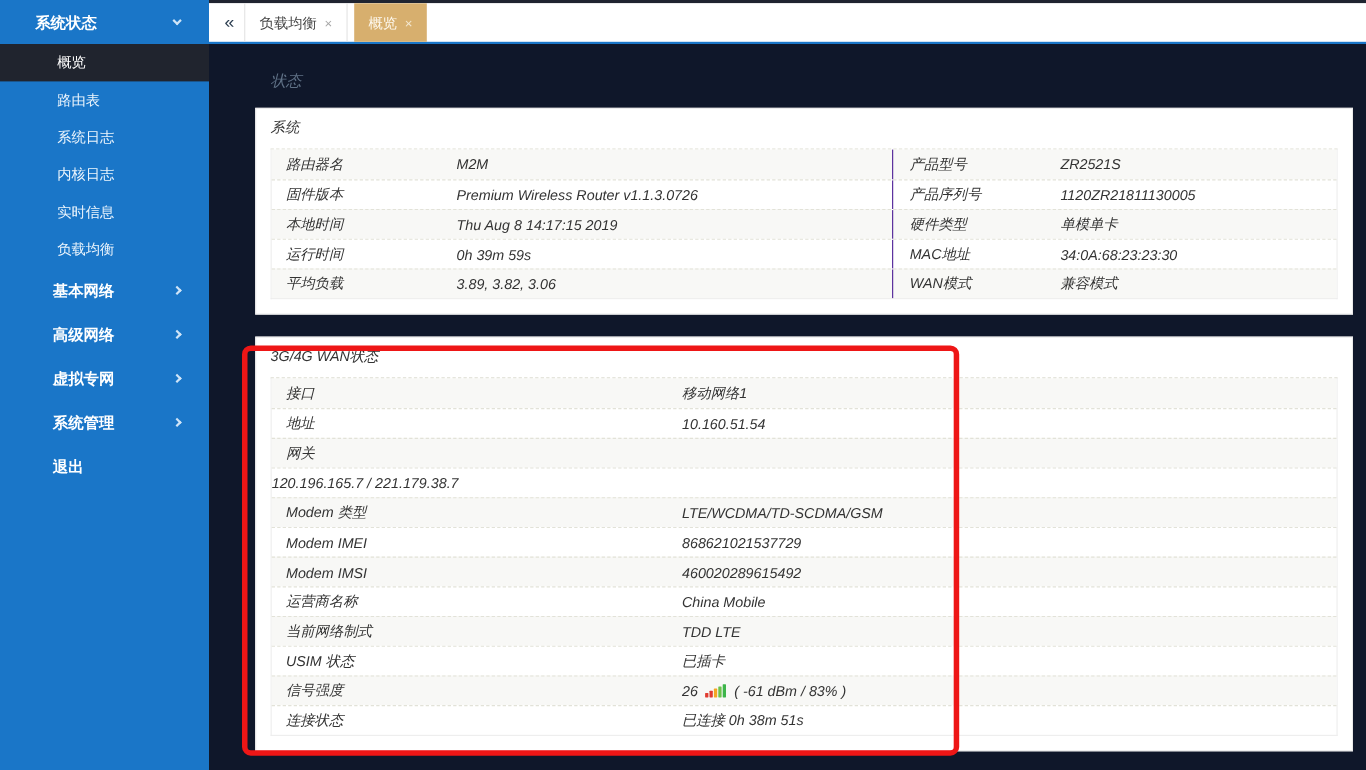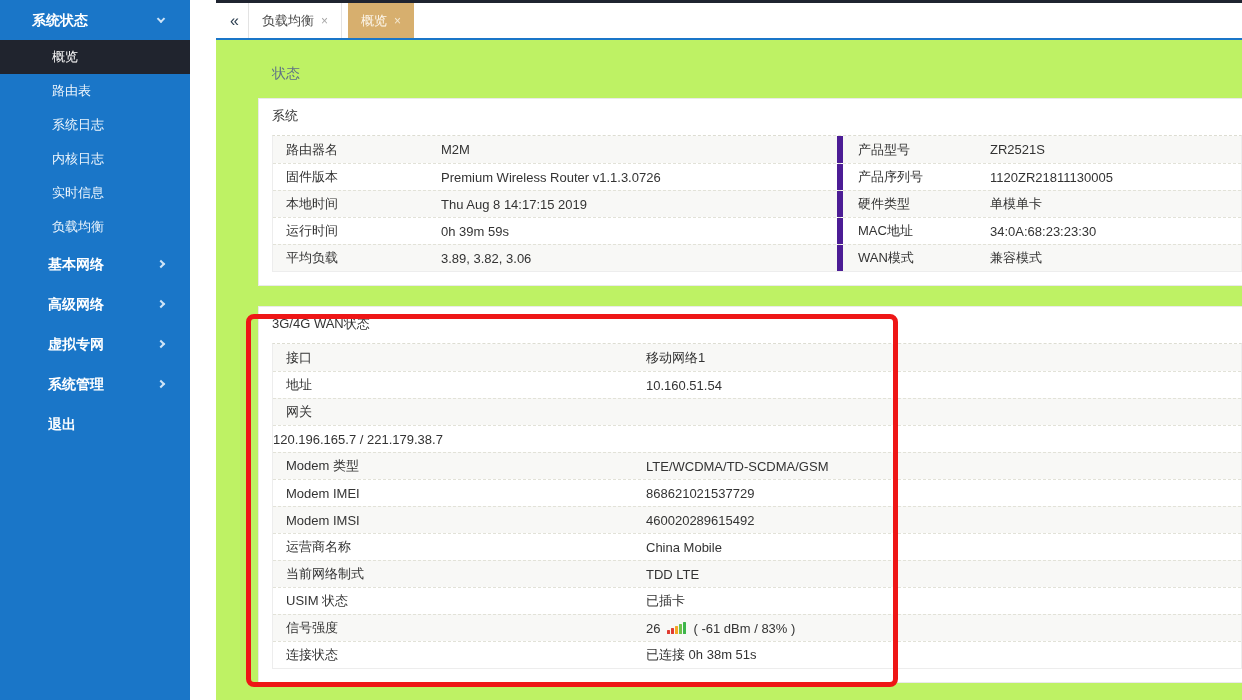--- a/index.html
+++ b/index.html
@@ -1,18 +1,18 @@
 <!DOCTYPE html>
 <html><head>
 <meta charset="utf-8">
 <style>
   * { margin:0; padding:0; box-sizing:border-box; }
   html,body { width:1242px; height:700px; overflow:hidden; }
   body { font-family:"Liberation Sans","DejaVu Sans",sans-serif; background:#fff; }
-  .app { display:flex; width:1242px; height:700px;gap:26px; }
+  .app { display:flex; width:1242px; height:700px; }
 
   
   .sidebar { width:190px; flex:0 0 190px; background:#1a76c8; color:#fff; height:700px; }
   .side-header { height:40px; line-height:40px; padding-left:32px; font-size:14px; font-weight:bold;
                  position:relative; cursor:pointer; }
   .side-item-top { height:40px; line-height:40px; padding-left:48px; font-size:14px; font-weight:bold;
                    position:relative; cursor:pointer; }
   .side-sub { height:34px; line-height:34px; padding-left:52px; font-size:13px; color:#eef6fd; cursor:pointer; }
   .side-sub.active { background:#20242e; color:#ffffff; }
   .chev { position:absolute; right:26px; top:50%; width:6px; height:6px;
@@ -26,35 +26,35 @@
   .tabbar { height:37px; background:#fff; border-bottom:2px solid #1a76c8; display:flex; align-items:stretch; }
   .collapse-btn { width:28px; margin-left:5px; border-right:1px solid #e3e3e3; display:flex;
                   align-items:center; justify-content:center; color:#2c3e50; font-size:16px; cursor:pointer; }
   .tab { padding:0 13px; display:flex; align-items:center; gap:7px; font-size:13px; color:#444;
          border-right:1px solid #e3e3e3; cursor:pointer; white-space:nowrap; }
   .tab .x { color:#a5a5a5; font-size:12px; }
   .tab.active { border-right:none; margin-left:6px; color:#fdf8ee; }
   .tab.active .x { color:#f4e9d2; }
 
   
-  .content { flex:1; background:#bef264; position:relative; overflow:hidden; }
+  .content { flex:1; background:#0f172a; position:relative; overflow:hidden;font-style:italic; }
   .page-title { margin:25px 0 0 56px; font-size:14px; color:#5f7186; height:16px; }
   .panel { margin-left:42px; width:998px; background:#fff; border:1px solid #eaeaea; }
   .panel.sys-panel { margin-top:17px; }
   .panel.wan-panel { margin-top:20px; }
   .panel-title { padding:8px 13px 10px 13px; font-size:13px; color:#333; }
   .tbl { margin:0 13px 13px 13px; border:1px solid #ededed; border-top:1px dashed #ddddd2; }
   .row { display:flex; align-items:center; height:27px; font-size:13px; color:#333;
          border-top:1px dashed #e2e2d8; }
   .row:first-child { border-top:none; }
   .row:nth-child(odd) { background:#f8f8f6; }
   
   .sys .c-l1 { width:168px; padding-left:13px; }
   .sys .c-v1 { width:396px; }
-  .sys .c-l2 { width:153px; padding-left:15px; border-left:6px solid #4c1d95; align-self:stretch;
+  .sys .c-l2 { width:153px; padding-left:15px; border-left:1px solid #4c1d95; align-self:stretch;
                display:flex; align-items:center; }
   .sys .c-v2 { flex:1; }
   
   .wan .c-l { width:373px; padding-left:13px; }
   .wan .c-v { flex:1; display:flex; align-items:center; }
   
   .sigbars { display:inline-flex; align-items:flex-end; gap:1px; margin:0 7px 0 7px; height:12px; }
   .sigbars i { display:inline-block; width:3px; border-radius:0.5px; }
   .sb1{height:4px;} .sb2{height:6px;} .sb3{height:8px;} .sb4{height:10px;} .sb5{height:12px;}
 

